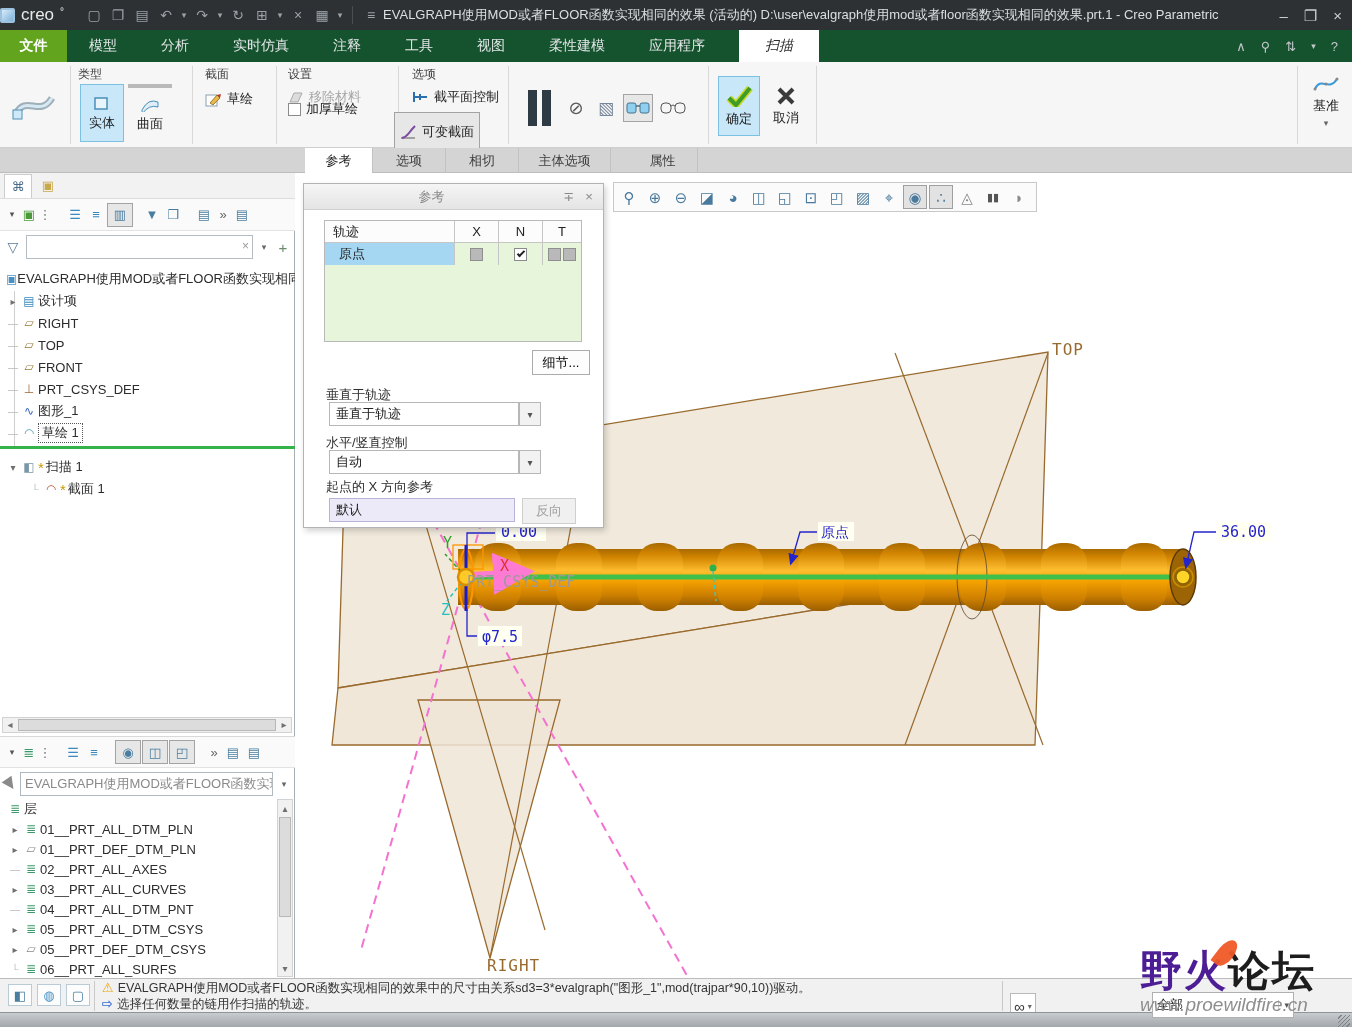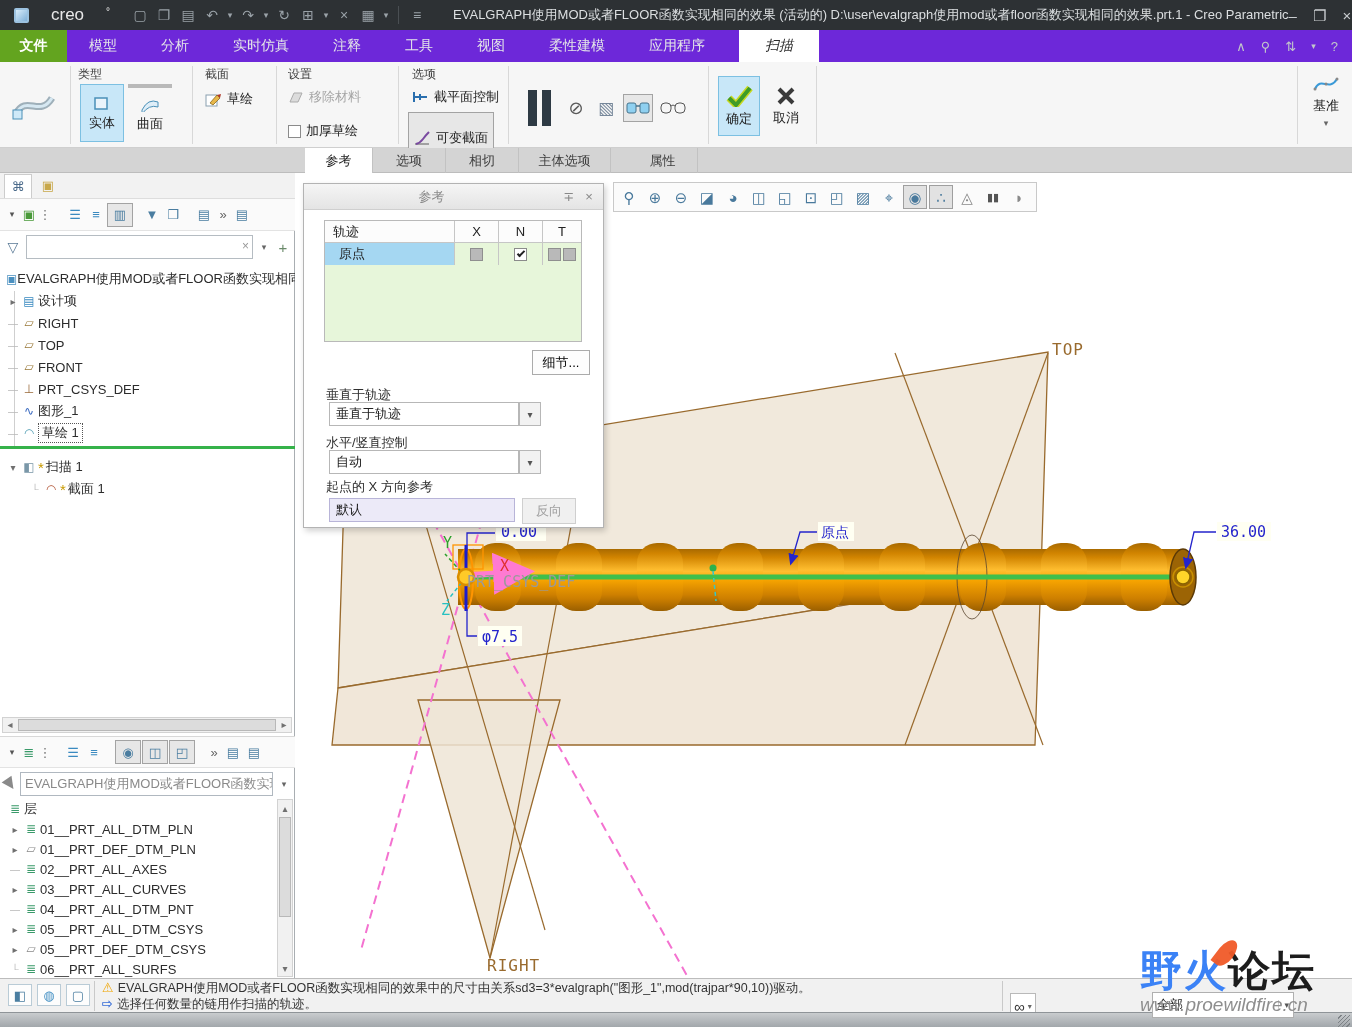--- a/index.html
+++ b/index.html
@@ -7,21 +7,21 @@
 body{position:relative;font-family:"Liberation Sans","DejaVu Sans",sans-serif;font-size:13px;background:#fff;color:#222}
 .a{position:absolute}
 .flex{display:flex;align-items:center}
 .ico{display:inline-flex;align-items:center;justify-content:center;line-height:1}
 
 #titlebar{left:0;top:0;width:1352px;height:30px;background:#2d3134;color:#d5d8da}
 #titlebar .qico{width:24px;height:22px;color:#9aa2a8;font-size:14px}
 #titlebar .title{font-size:13px;color:#dcdfe1;white-space:nowrap}
 .logoSq{width:15px;height:15px;border:2px solid #9cc2e0;background:linear-gradient(135deg,#d8ecfa,#7fb0d8);border-radius:2px}
 
-#menubar{left:0;top:30px;width:1352px;height:32px;background:#6d28d9;color:#e4e6e8}
+#menubar{left:0;top:30px;width:1352px;height:32px;background:#14532d;color:#e4e6e8}
 .mtab{height:32px;display:flex;align-items:center;justify-content:center;font-size:14px;cursor:default}
 .mtab.file{background:#63a41f;color:#fff;font-weight:bold}
 .mtab.active{background:#fff;color:#2a2a2a;font-style:italic}
 
 #ribbon{left:0;top:62px;width:1352px;height:86px;background:#f6f6f6;border-bottom:1px solid #cfcfcf}
 .glabel{position:absolute;top:4px;font-size:12px;color:#3c3c3c}
 .vsep{position:absolute;top:4px;height:78px;width:1px;background:#d8d8d8}
 .bigbtn{position:absolute;display:flex;flex-direction:column;align-items:center;justify-content:center;gap:3px;font-size:13px;color:#222}
 .sel-blue{background:#c8e7f8;border:1px solid #7cc0e2}
 .smallbtn{position:absolute;display:flex;align-items:center;gap:5px;font-size:13px;color:#222}
@@ -67,21 +67,21 @@
 #watermark{left:1140px;top:950px;width:212px;z-index:60;pointer-events:none}
 #watermark .brand{font-size:42px;font-weight:bold;line-height:1;letter-spacing:2px;font-family:"DejaVu Sans",sans-serif}
 #watermark .url{font-size:19px;font-style:italic;color:#8e8e8e;margin-top:2px}
 .flame{position:absolute;left:78px;top:-12px;width:16px;height:30px;background:#f05a28;border-radius:50% 50% 50% 0;transform:rotate(38deg);opacity:.95}
 svg text{font-family:"DejaVu Sans Mono",monospace}
 </style>
 </head>
 <body>
 
 <div id="titlebar" class="a flex">
-  <div class="flex" style="gap:22px;padding-left:14px">
+  <div class="flex" style="gap:6px;">
     <span class="logoSq"></span>
     <span style="font-size:17px;color:#e8e8e8">creo</span>
       <span style="color:#e8e8e8;font-size:10px;margin-top:-8px">°</span>
   </div>
   <div class="flex" style="margin-left:18px">
     <span class="ico qico">▢</span>
     <span class="ico qico">❐</span>
     <span class="ico qico">▤</span>
     <span class="ico qico">↶</span>
     <span class="ico qico" style="width:12px;font-size:9px">▾</span>
@@ -89,21 +89,21 @@
     <span class="ico qico" style="width:12px;font-size:9px">▾</span>
     <span class="ico qico">↻</span>
     <span class="ico qico">⊞</span>
     <span class="ico qico" style="width:12px;font-size:9px">▾</span>
     <span class="ico qico">×</span>
     <span class="ico qico">▦</span>
     <span class="ico qico" style="width:12px;font-size:9px">▾</span>
     <span style="width:1px;height:18px;background:#4a4f53;margin:0 6px"></span>
     <span class="ico qico">≡</span>
   </div>
-  <div class="title" style="margin-left:24px">EVALGRAPH使用MOD或者FLOOR函数实现相同的效果 (活动的) D:\user\evalgraph使用mod或者floor函数实现相同的效果.prt.1 - Creo Parametric</div>
+  <div class="title" style="margin-left:0">EVALGRAPH使用MOD或者FLOOR函数实现相同的效果 (活动的) D:\user\evalgraph使用mod或者floor函数实现相同的效果.prt.1 - Creo Parametric</div>
   <div class="flex" style="margin-left:auto;padding-right:10px;gap:16px;color:#c9cdd0;font-size:15px">
     <span class="ico">–</span>
     <span class="ico">❐</span>
     <span class="ico">×</span>
   </div>
 </div>
 
 <div id="menubar" class="a flex">
   <div class="mtab file" style="width:67px">文件</div>
   <div class="mtab" style="width:72px">模型</div>
@@ -159,34 +159,34 @@
   </div>
   <div class="vsep" style="left:276px"></div>
 
   <div class="glabel" style="left:288px">设置</div>
   <div class="smallbtn" style="left:288px;top:26px;color:#a6a6a6">
     <svg width="16" height="13">
         <path d="M2 11 L6 2 L14 2 L10 11 Z" fill="#dcdcdc" stroke="#ababab"></path>
       </svg>
     <span>移除材料</span>
   </div>
-  <div class="smallbtn" style="left:288px;top:60px">
+  <div class="smallbtn" style="left:288px;top:38px">
     <span class="chk"></span>
     <span>加厚草绘</span>
   </div>
   <div class="vsep" style="left:398px"></div>
 
   <div class="glabel" style="left:412px">选项</div>
   <div class="smallbtn" style="left:412px;top:26px">
     <svg width="17" height="14">
         <path d="M2 2 V12 M2 7 H15 M8 4 V10" stroke="#2a6fae" stroke-width="2" fill="none"></path>
       </svg>
     <span>截平面控制</span>
   </div>
-  <div class="smallbtn pressed" style="left:408px;top:50px;padding:16px 5px">
+  <div class="smallbtn pressed" style="left:394px;top:50px;padding:10px 5px">
     <svg width="17" height="15">
         <path d="M1 13 H15" stroke="#8a8a8a" stroke-width="1.5"></path>
         <path d="M2 13 Q6 12 9 8 T15 1" stroke="#7a4aa0" stroke-width="2" fill="none"></path>
       </svg>
     <span>可变截面</span>
   </div>
   <div class="vsep" style="left:508px"></div>
 
   <div class="flex" style="position:absolute;left:528px;top:28px;gap:4px">
     <span style="display:inline-flex;gap:5px">
@@ -590,20 +590,20 @@
     <span style="font-size:8px;color:#666">▾</span>
   </div>
 </div>
 <div class="a flex" style="left:1152px;top:992px;width:142px;height:26px;background:#fff;border:1px solid #b0b0b0;z-index:10;padding:0 4px">
   <span>全部</span>
   <span style="margin-left:auto;font-size:9px;color:#555;border-left:1px solid #ccc;padding-left:5px">▾</span>
 </div>
 
 <div id="watermark" class="a">
   <div class="brand" style="position:relative">
-    <span style="color:#3b82f6">野火</span><span class="flame"></span><span style="color:#1c1c1c">论坛</span>
+    <span style="color:#4c1d95">野火</span><span class="flame"></span><span style="color:#1c1c1c">论坛</span>
   </div>
   <div class="url">www.proewildfire.cn</div>
 </div>
 
 <div id="bottomframe" class="a">
   <div style="position:absolute;right:2px;top:2px;width:12px;height:12px;background:repeating-linear-gradient(135deg,transparent,transparent 2px,#7d8286 2px,#7d8286 3px)"></div>
 </div>
 
 </body></html>

